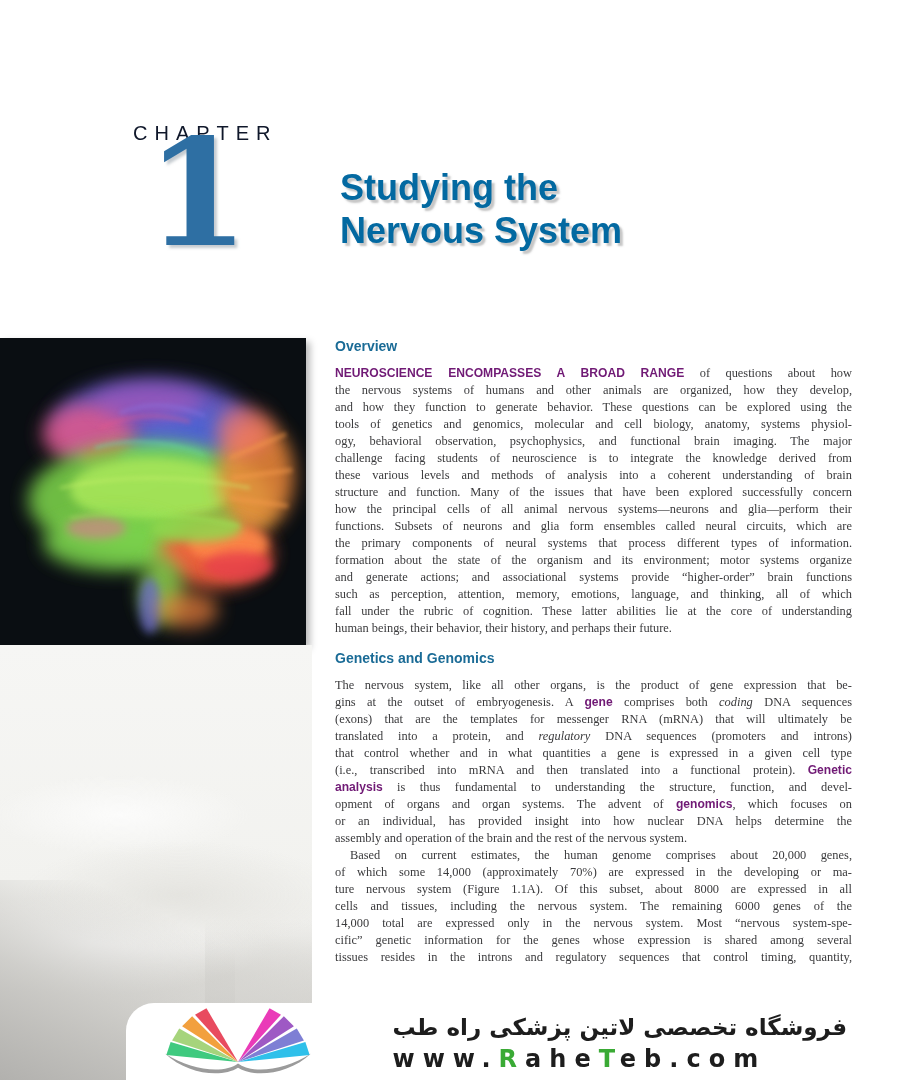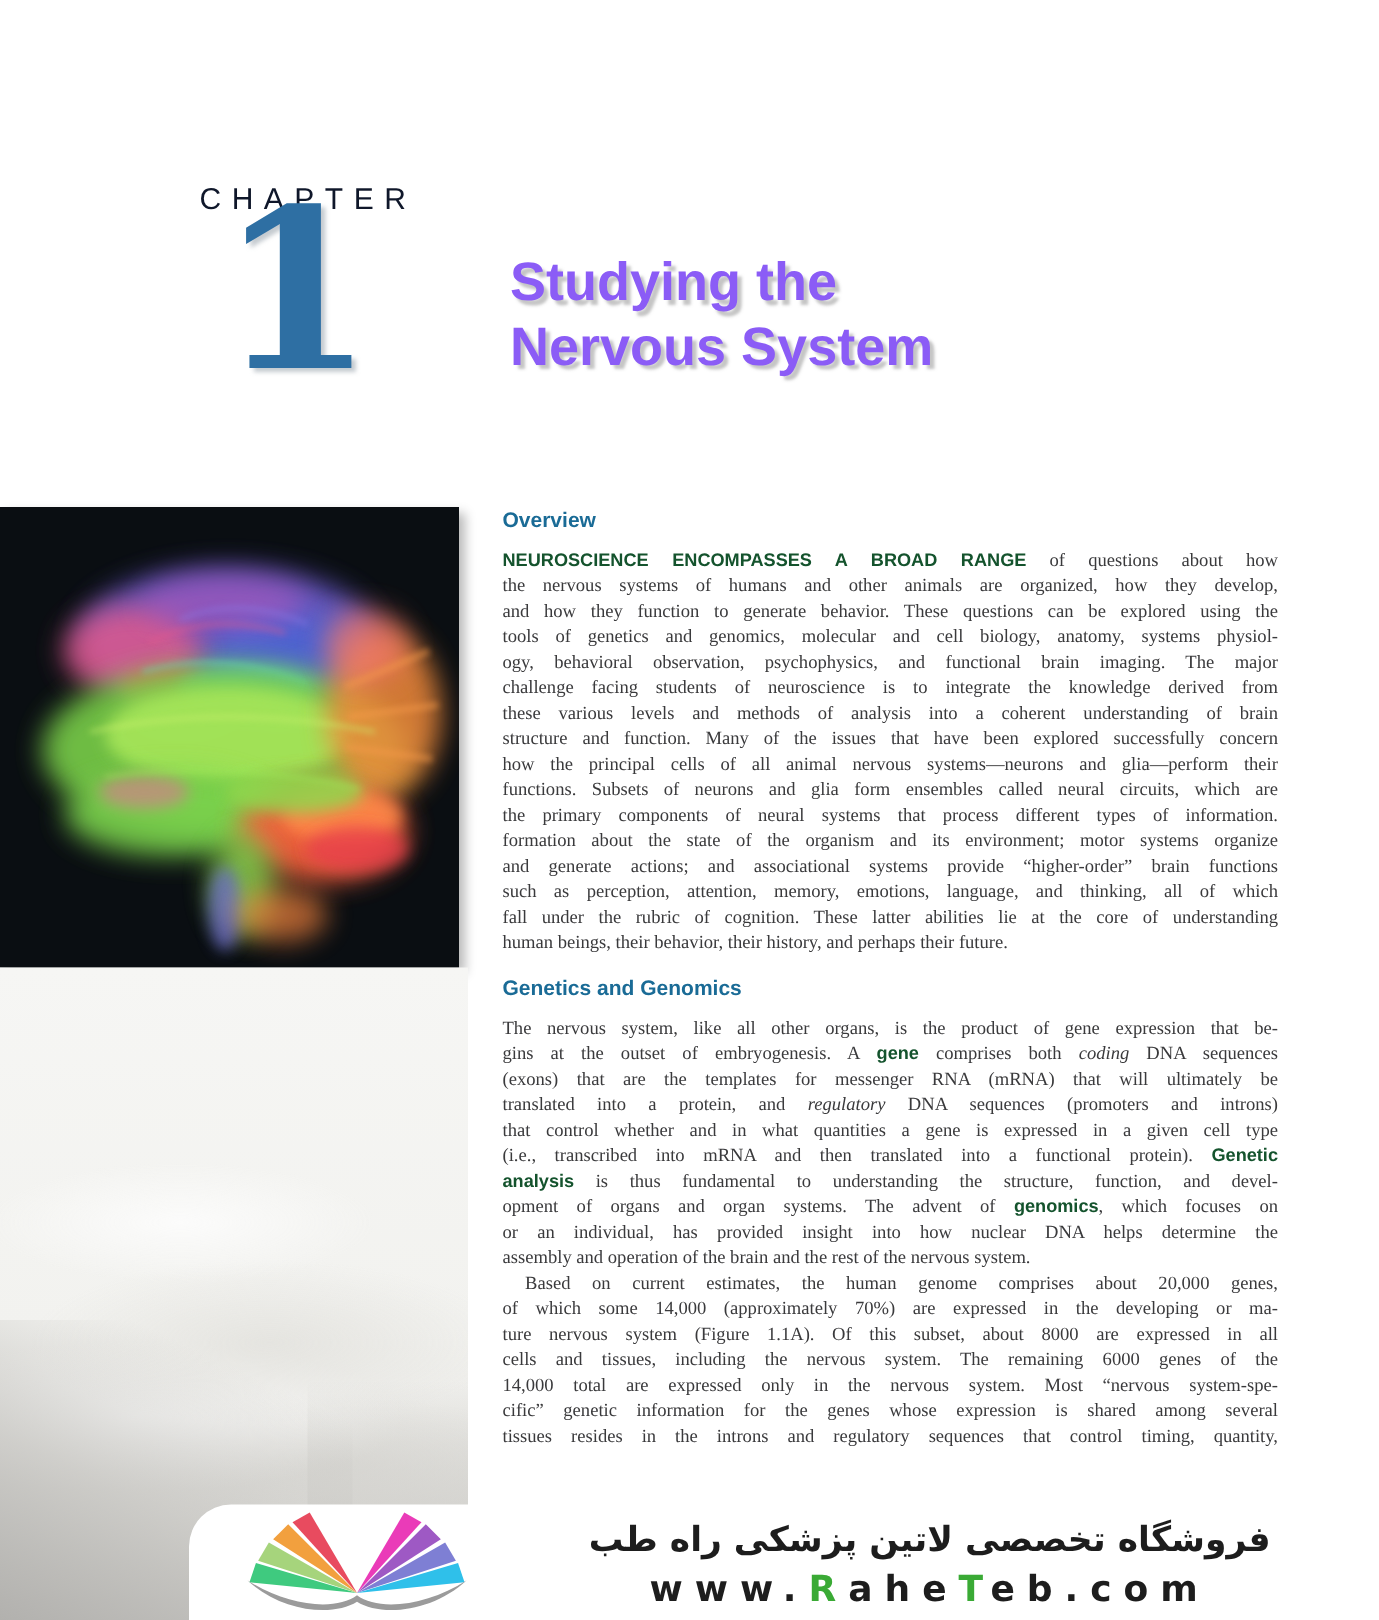--- a/index.html
+++ b/index.html
@@ -15,21 +15,21 @@
   }
   .chapter-number{
     position:absolute;left:146px;top:118px;width:90px;text-align:center;
     font-family:"DejaVu Serif",serif;font-weight:700;
     font-size:148px;line-height:150px;color:#2e6fa3;
     text-shadow:3px 3px 3px rgba(150,160,170,.55);
   }
   .chapter-title{
     position:absolute;left:340px;top:166px;
     font-family:"Liberation Sans",sans-serif;font-weight:700;
-    font-size:36px;line-height:43px;color:#8b5cf6;
+    font-size:36px;line-height:43px;color:#0369a1;
     text-shadow:3px 3px 2px rgba(140,140,140,.5);
   }
   
   .brain-figure{
     position:absolute;left:0;top:338px;width:306px;height:307px;
     background:#0a0e12;box-shadow:4px 4px 7px rgba(0,0,0,.28);
   }
   .faded-figure{
     position:absolute;left:0;top:645px;width:312px;height:435px;
     background:linear-gradient(180deg,#f6f6f4 0%,#f2f2ef 55%,#e7e6e3 85%,#dddcd8 100%);
@@ -55,29 +55,29 @@
     font-family:"Liberation Sans",sans-serif;font-weight:700;
     font-size:14px;color:#1a6b96;margin:0 0 11px 0;
   }
   .heading-2{margin-top:13px;}
   .bodytext{
     font-size:12.4px;line-height:17px;color:#3a3a3c;margin:0 0 0 0;
   }
   .bodytext .line{text-align:justify;text-align-last:justify;}
   .para-end .line:last-child{text-align-last:left;}
   .indent-first .line:first-child{text-indent:15px;}
-  .bodytext b{font-family:"Liberation Sans",sans-serif;font-weight:700;color:#14532d;font-size:12.1px;}
+  .bodytext b{font-family:"Liberation Sans",sans-serif;font-weight:700;color:#701a75;font-size:12.1px;}
   .bodytext i{font-style:italic;}
   
   .footer-card{
     position:absolute;left:126px;top:1003px;right:0;bottom:0;
     background:#ffffff;border-top-left-radius:28px;
   }
   .logo{position:absolute;left:152px;top:1006px;width:172px;height:72px;}
-  .footer-text{position:absolute;right:72px;top:1012px;text-align:center;}
+  .footer-text{position:absolute;right:72px;top:1012px;text-align:left;}
   .store-name{
     direction:rtl;font-family:"DejaVu Sans",sans-serif;font-weight:700;
     font-size:23px;line-height:30px;color:#1d1d1d;
   }
   .website{
     font-family:"DejaVu Sans",sans-serif;font-weight:700;
     font-size:24px;line-height:34px;letter-spacing:8px;color:#1d1d1d;
   }
   .website .green{color:#3aaa35;}
 </style>

